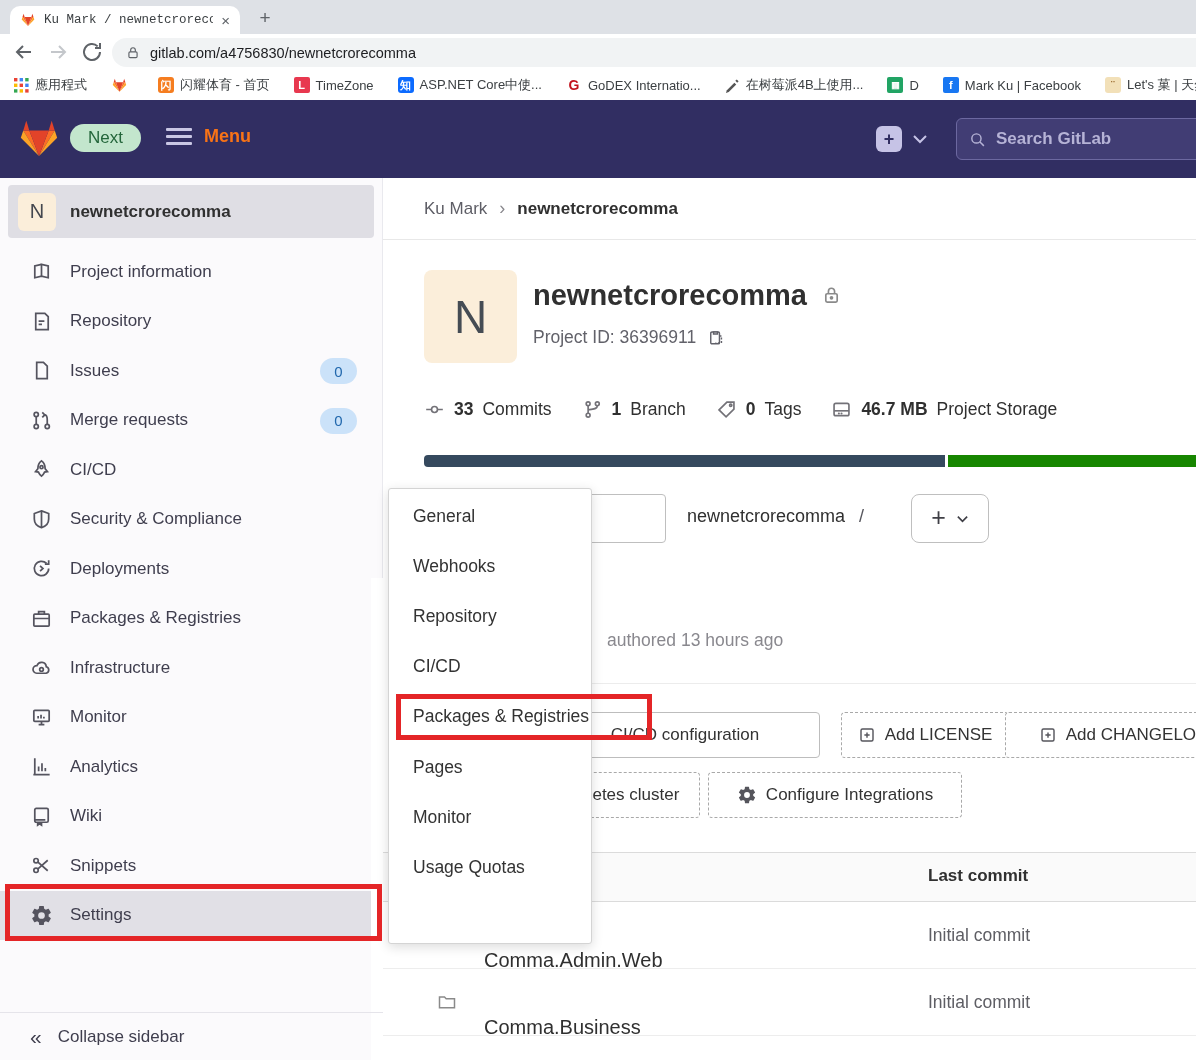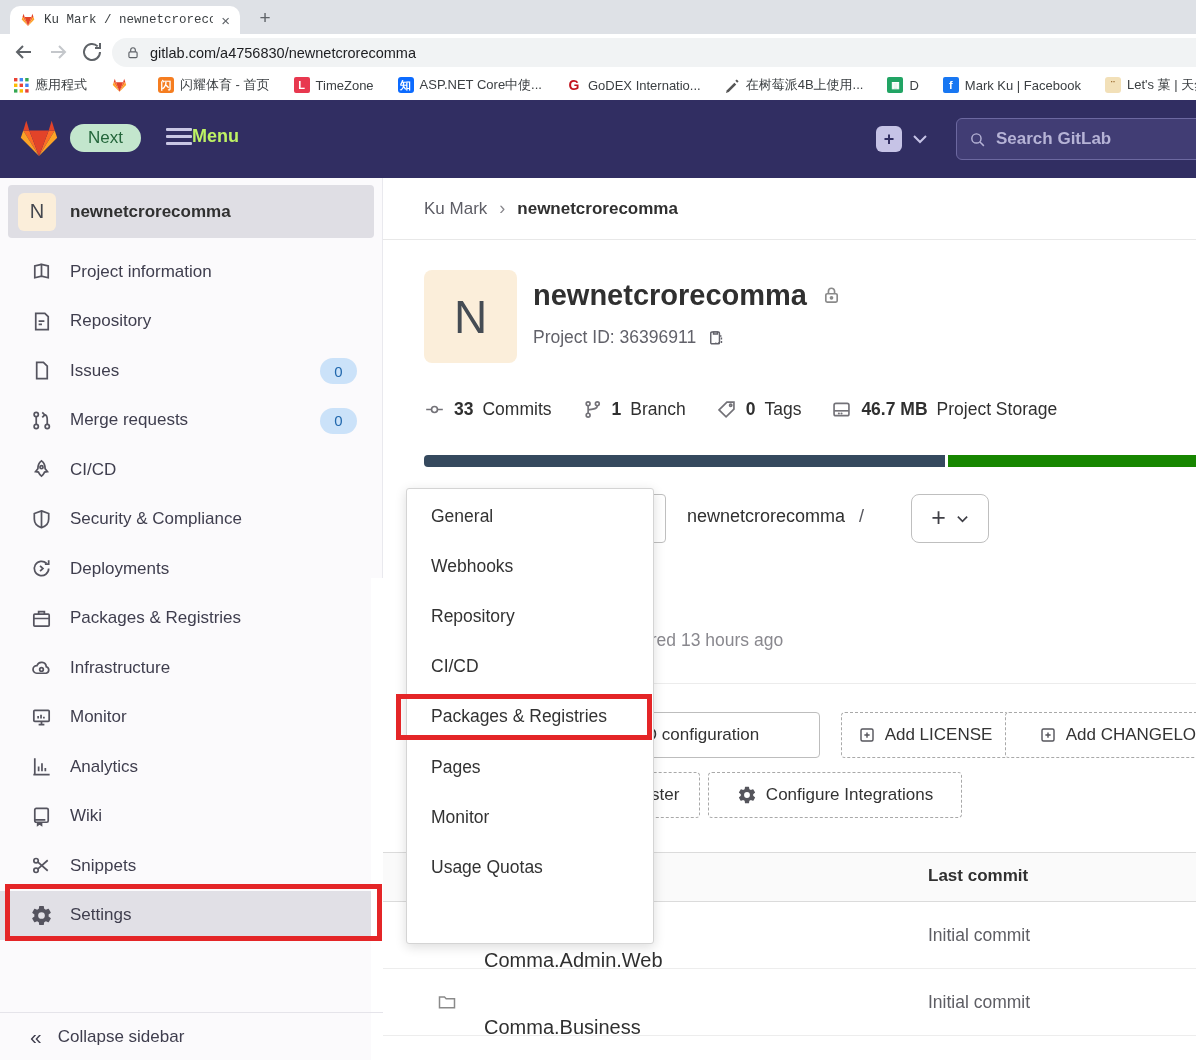--- a/index.html
+++ b/index.html
@@ -26,22 +26,22 @@
   .bookmarks { position:absolute; left:0; top:70px; width:1196px; height:30px; background:#fff;
                display:flex; align-items:center; gap:24px; padding-left:14px; overflow:hidden; }
   .bm { display:flex; align-items:center; gap:6px; flex:0 0 auto; font-size:13px; color:#3c4043; white-space:nowrap; }
   .bkicon { width:16px; height:16px; border-radius:3px; display:flex; align-items:center; justify-content:center;
             font-size:11px; font-weight:bold; color:#fff; flex:0 0 auto; }
 
   
   .gl-nav { position:absolute; left:0; top:100px; width:1196px; height:78px; background:#312e62; }
   .next-badge { position:absolute; left:70px; top:24px; padding:4px 18px; border-radius:16px;
                 background:#c3e6cd; color:#24663b; font-size:17px; }
-  .menu-wrap { position:absolute; left:166px; top:24px; display:flex; align-items:center; 
-               color:#bef264; font-size:18px; font-weight:bold; }
+  .menu-wrap { position:absolute; left:166px; top:24px; display:flex; align-items:center; gap:12px;
+               color:#f97316; font-size:18px; font-weight:bold; }
   .burger span { display:block; width:26px; height:3px; background:#c9c7e4; margin:4px 0; border-radius:1px; }
   .plusbox { position:absolute; left:876px; top:26px; width:26px; height:26px; border-radius:6px;
              background:#c6c3e6; color:#312e62; font-size:18px; font-weight:bold;
              display:flex; align-items:center; justify-content:center; }
   .nav-chev { position:absolute; left:912px; top:33px; color:#c6c3e6; }
   .gl-search { position:absolute; left:956px; top:18px; width:252px; height:42px; background:#413d74;
                border:1px solid #6c68a0; border-radius:6px; display:flex; align-items:center; padding:0 12px; gap:10px; }
   .gl-search input { background:transparent; border:none; outline:none; font-size:17px; color:#dcdaf0; width:170px;
                      font-family:"Liberation Sans", sans-serif;font-weight:bold; }
   .gl-search input::placeholder { color:#b6b3d6; }
@@ -108,21 +108,21 @@
   .tree { position:absolute; left:0; top:674px; width:813px; }
   .tree-head { height:50px; background:#fafafa; border-top:1px solid #dbdbdb; border-bottom:1px solid #dbdbdb;
                position:relative; }
   .tree-head .col-commit { position:absolute; left:545px; top:13px; font-size:17px; font-weight:bold; color:#303030; }
   .tree-row { height:67px; border-bottom:1px solid #ededed; position:relative; }
   .tree-row .ficon { position:absolute; left:54px; top:23px; color:#8a8a8a; }
   .tree-row .fname { position:absolute; left:101px; top:23px; font-size:20px; color:#303030;margin-top:24px; }
   .tree-row .fcommit { position:absolute; left:545px; top:23px; font-size:17.5px; color:#5e5e64; }
 
   
-  .popup { position:absolute; left:406px; top:488px; width:248px; height:456px; background:#fff;
+  .popup { position:absolute; left:388px; top:488px; width:204px; height:456px; background:#fff;
            border:1px solid #d4d4d4; border-radius:3px; box-shadow:0 3px 12px rgba(0,0,0,.14);
            z-index:30; list-style:none; padding:2px 0; }
   .popup li { height:50.2px; display:flex; align-items:center; padding-left:24px; font-size:17.5px; color:#333; }
 
   
   .redbox { position:absolute; border:5px solid #e42527; z-index:40; }
   .redbox-popup { left:396px; top:694px; width:256px; height:46px; }
   .redbox-settings { left:5px; top:884px; width:377px; height:57px; }
 </style>
 </head>

